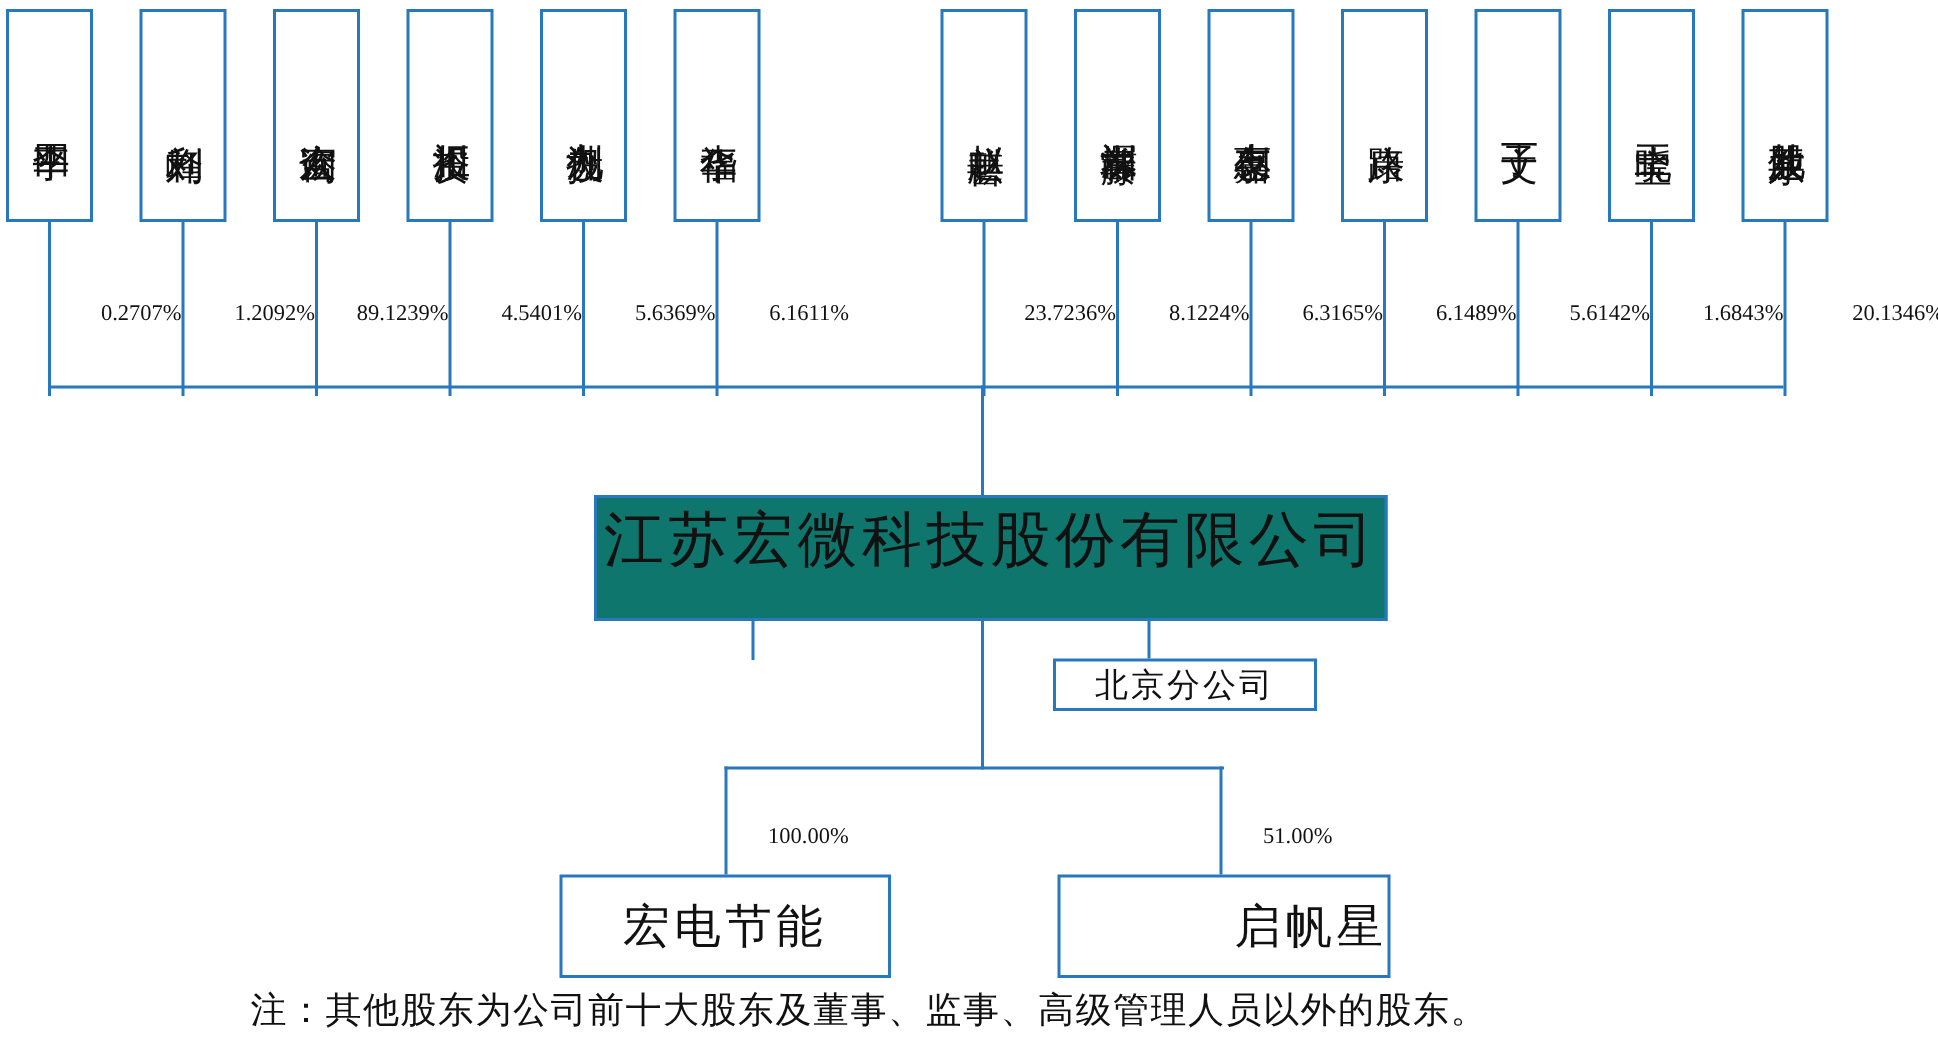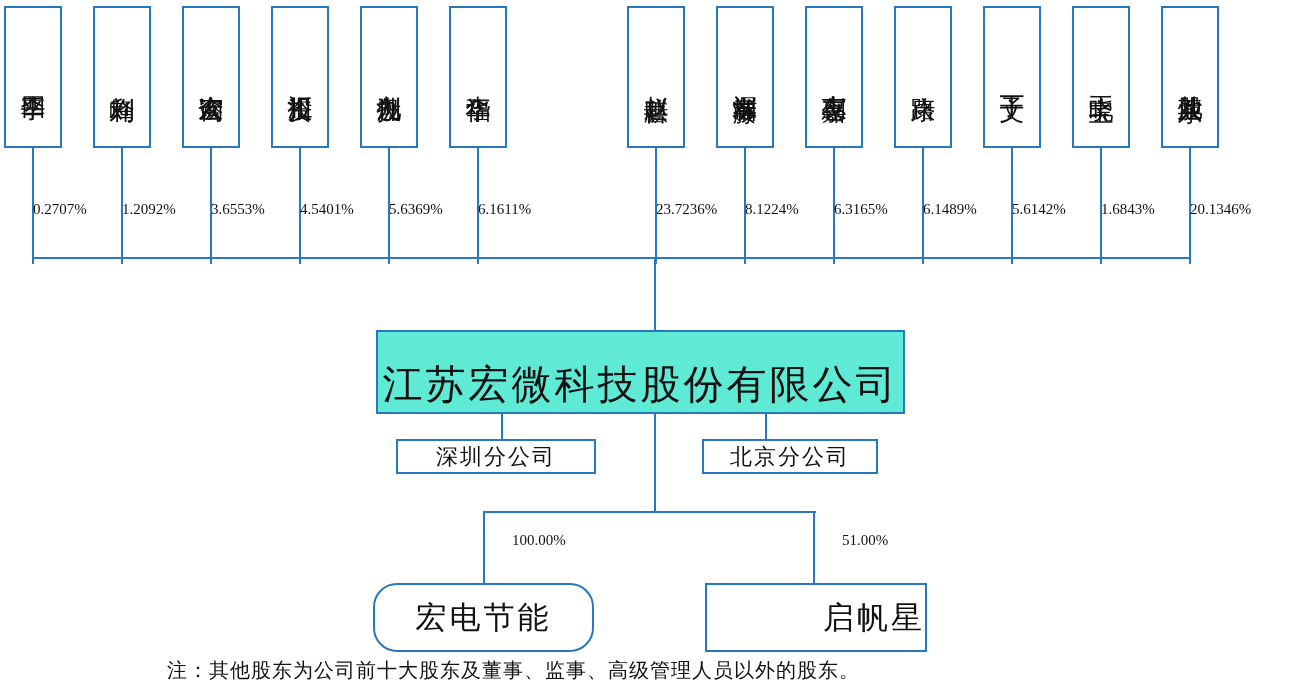--- a/index.html
+++ b/index.html
@@ -10,60 +10,60 @@
   body{font-family:"Liberation Serif","DejaVu Serif",serif;color:var(--ink);}
   .canvas{position:relative;width:1292px;height:696px;background:#ffffff;overflow:hidden;}
 
   
   .sh{position:absolute;top:6px;left:calc(4px + var(--i) * 89px);width:58px;height:254px;}
   .sh .box{box-sizing:border-box;width:58px;height:142px;border:2px solid var(--blue);
            display:flex;align-items:center;justify-content:center;background:#fff;}
   .sh .vname{writing-mode:vertical-rl;text-orientation:upright;font-size:25px;line-height:1;
              letter-spacing:1px;white-space:nowrap;}
   .sh .drop{position:absolute;left:28px;top:142px;width:2px;height:116px;background:var(--blue);}
-  .sh .pct{position:absolute;top:195px;left:29px;width:88px;text-align:left;font-size:15px;}
+  .sh .pct{position:absolute;top:195px;left:29px;width:88px;text-align:right;font-size:15px;}
   .sh.last .pct{width:106px;}
 
   
   .hline{position:absolute;height:2px;background:var(--blue);}
   .vline{position:absolute;width:2px;background:var(--blue);}
   .bus-top{left:33px;top:257px;width:1156px;}
   .main-drop-1{left:654px;top:257px;height:75px;}
   .main-drop-2{left:654px;top:411px;height:102px;}
   .branch-drop-l{left:501px;top:412px;height:28px;}
   .branch-drop-r{left:765px;top:412px;height:28px;}
   .bus-sub{left:483px;top:511px;width:333px;}
   .sub-drop-l{left:483px;top:511px;height:73px;}
   .sub-drop-r{left:813px;top:511px;height:73px;}
 
   
-  .company{position:absolute;box-sizing:border-box;left:376px;top:330px;width:529px;height:84px;
-           border:2px solid var(--blue);display:flex;align-items:flex-end;justify-content:center;
-           background:#5eead4;}
+  .company{position:absolute;box-sizing:border-box;left:396px;top:330px;width:529px;height:84px;
+           border:2px solid var(--blue);display:flex;align-items:flex-start;justify-content:center;
+           background:#0f766e;}
   .company span{font-size:40px;letter-spacing:3px;white-space:nowrap;}
 
   
   .branch{position:absolute;box-sizing:border-box;top:439px;height:35px;border:2px solid var(--blue);
           display:flex;align-items:center;justify-content:center;background:#fff;}
   .branch span{font-size:22px;letter-spacing:2px;}
   .branch-l{left:396px;width:200px;}
   .branch-r{left:702px;width:176px;}
 
   
   .subbox{position:absolute;box-sizing:border-box;top:583px;height:69px;border:2px solid var(--blue);
           display:flex;align-items:center;justify-content:center;background:#fff;}
   .subbox span{font-size:31px;letter-spacing:3px;}
-  .sub-l{left:373px;width:221px;border-radius:24px;}
+  .sub-l{left:373px;width:221px;}
   .sub-r{left:705px;width:222px;justify-content:flex-end;}
-  .sub-pct{position:absolute;top:532px;font-size:15px;}
+  .sub-pct{position:absolute;top:550px;font-size:15px;}
   .sub-pct-l{left:512px;}
   .sub-pct-r{left:842px;}
 
   
-  .note{position:absolute;left:167px;top:657px;font-size:20px;letter-spacing:1px;white-space:nowrap;text-align:right;}
+  .note{position:absolute;left:167px;top:657px;font-size:24px;letter-spacing:1px;white-space:nowrap;text-align:right;}
 </style>
 </head>
 <body>
 
 <div class="canvas">
 
   <div class="sh" style="--i:0">
     <div class="box">
         <span class="vname">李四平</span>
       </div>
@@ -75,21 +75,21 @@
         <span class="vname">刘利峰</span>
       </div>
     <div class="drop"></div>
     <div class="pct">1.2092%</div>
   </div>
   <div class="sh" style="--i:2">
     <div class="box">
         <span class="vname">宏众咨询</span>
       </div>
     <div class="drop"></div>
-    <div class="pct">3.6553%</div>
+    <div class="pct">89.1239%</div>
   </div>
   <div class="sh" style="--i:3">
     <div class="box">
         <span class="vname">汇川投资</span>
       </div>
     <div class="drop"></div>
     <div class="pct">4.5401%</div>
   </div>
   <div class="sh" style="--i:4">
     <div class="box">
@@ -161,23 +161,20 @@
   <div class="vline branch-drop-l"></div>
   <div class="vline branch-drop-r"></div>
   <div class="hline bus-sub"></div>
   <div class="vline sub-drop-l"></div>
   <div class="vline sub-drop-r"></div>
 
   <div class="company">
     <span>江苏宏微科技股份有限公司</span>
   </div>
 
-  <div class="branch branch-l">
-    <span>深圳分公司</span>
-  </div>
   <div class="branch branch-r">
     <span>北京分公司</span>
   </div>
 
   <div class="sub-pct sub-pct-l">100.00%</div>
   <div class="sub-pct sub-pct-r">51.00%</div>
   <div class="subbox sub-l">
     <span>宏电节能</span>
   </div>
   <div class="subbox sub-r">

